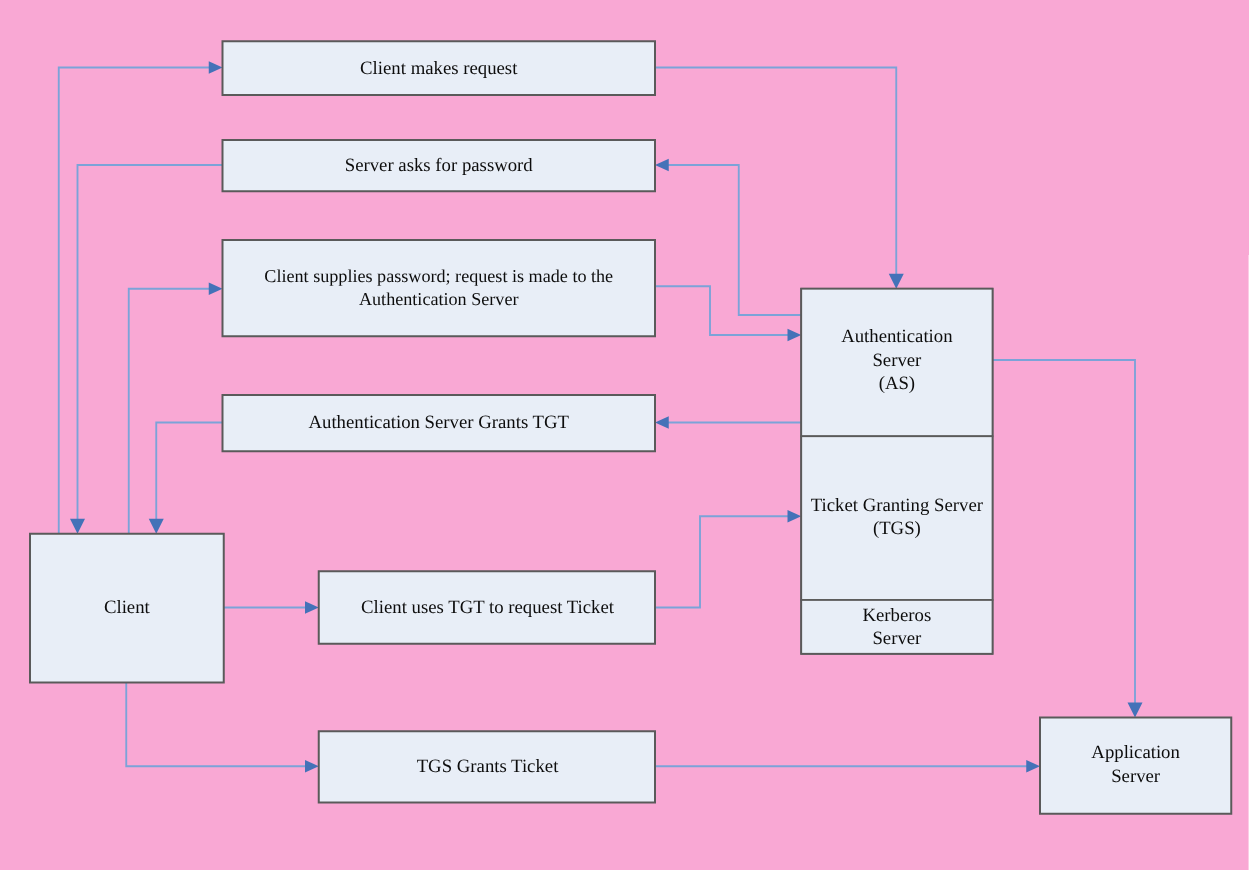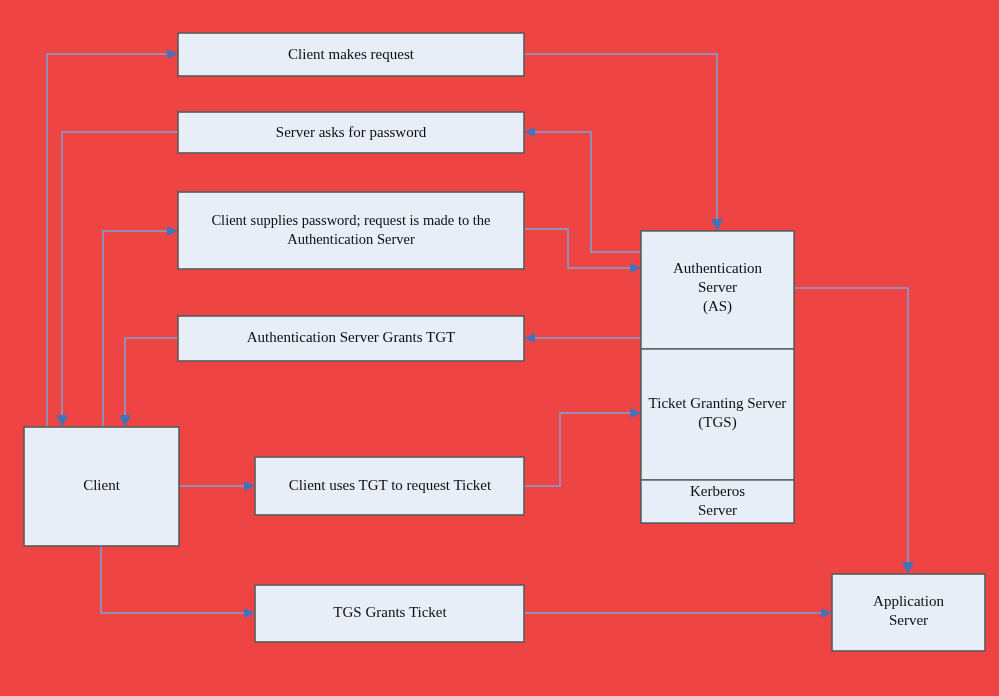--- a/index.html
+++ b/index.html
@@ -10,21 +10,21 @@
   body {
     width: 999px;
     height: 696px;
     overflow: hidden;
     font-family: "Liberation Serif", "DejaVu Serif", serif;
   }
   #diagram-root {
     position: relative;
     width: 999px;
     height: 696px;
-    background: #ef4444;
+    background: #f9a8d4;
   }
   svg#diagram {
     position: absolute;
     left: 0;
     top: 0;
     width: 999px;
     height: 696px;
     display: block;
   }
   .node-rect {

